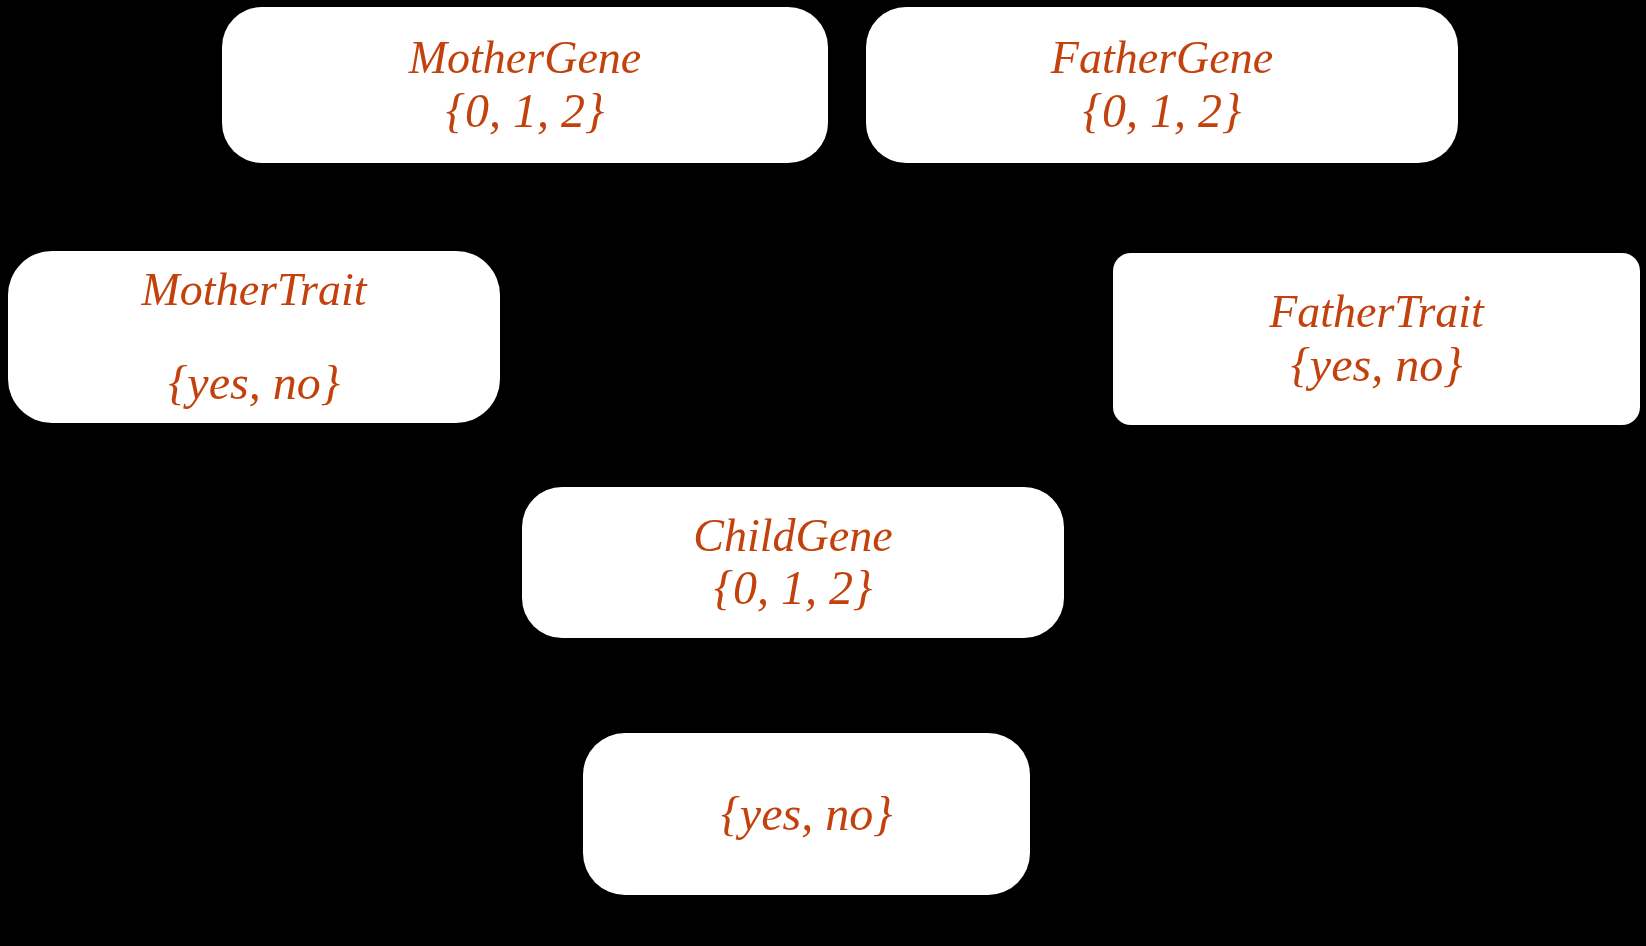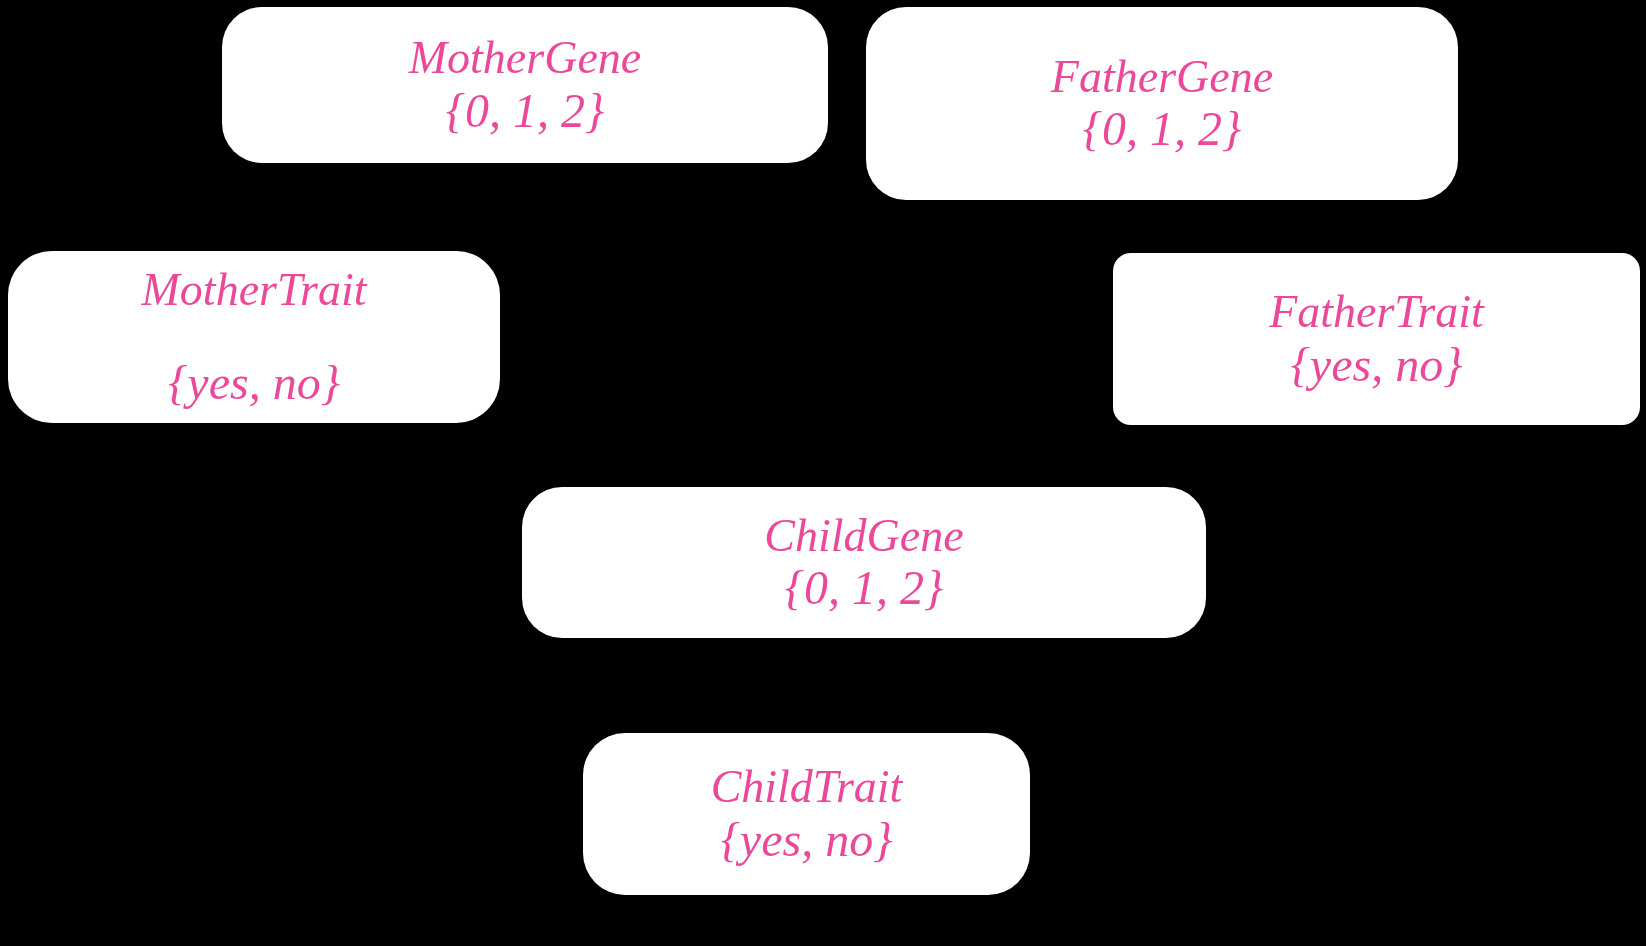--- a/index.html
+++ b/index.html
@@ -16,21 +16,21 @@
     overflow: hidden;
   }
   .node {
     position: absolute;
     background: #ffffff;
     border-radius: 42px;
     display: flex;
     flex-direction: column;
     align-items: center;
     justify-content: center;
-    color: #ec4899;
+    color: #c2410c;
     font-family: "Liberation Serif", "DejaVu Serif", serif;
     font-style: italic;
     font-weight: normal;
     line-height: 1.12;
     text-align: center;
     box-sizing: border-box;
     user-select: none;
   }
   .node-title {
     font-size: 46px;
@@ -38,24 +38,24 @@
     white-space: nowrap;
   }
   .node-domain {
     font-size: 48px;
     letter-spacing: 0px;
     white-space: nowrap;
   }
 
   
   #node-mother-gene  { left: 222px; top: 7px;   width: 606px; height: 156px; border-radius: 40px; }
-  #node-father-gene  { left: 866px; top: 7px;   width: 592px; height: 193px; border-radius: 40px; }
+  #node-father-gene  { left: 866px; top: 7px;   width: 592px; height: 156px; border-radius: 40px; }
   #node-mother-trait { left: 8px;   top: 251px; width: 492px; height: 172px; border-radius: 44px; gap: 40px; }
   #node-father-trait { left: 1113px;top: 253px; width: 527px; height: 172px; border-radius: 18px; }
-  #node-child-gene   { left: 522px; top: 487px; width: 684px; height: 151px; border-radius: 40px; }
+  #node-child-gene   { left: 522px; top: 487px; width: 542px; height: 151px; border-radius: 40px; }
   #node-child-trait  { left: 583px; top: 733px; width: 447px; height: 162px; border-radius: 42px; }
 </style>
 </head>
 <body>
 
 <div id="canvas">
 
   <div class="node" id="node-mother-gene">
     <div class="node-title">MotherGene</div>
     <div class="node-domain">{0, 1, 2}</div>
@@ -75,17 +75,16 @@
     <div class="node-title">FatherTrait</div>
     <div class="node-domain">{yes, no}</div>
   </div>
 
   <div class="node" id="node-child-gene">
     <div class="node-title">ChildGene</div>
     <div class="node-domain">{0, 1, 2}</div>
   </div>
 
   <div class="node" id="node-child-trait">
-    <div class="node-title">ChildTrait</div>
     <div class="node-domain">{yes, no}</div>
   </div>
 
 </div>
 
 </body></html>

